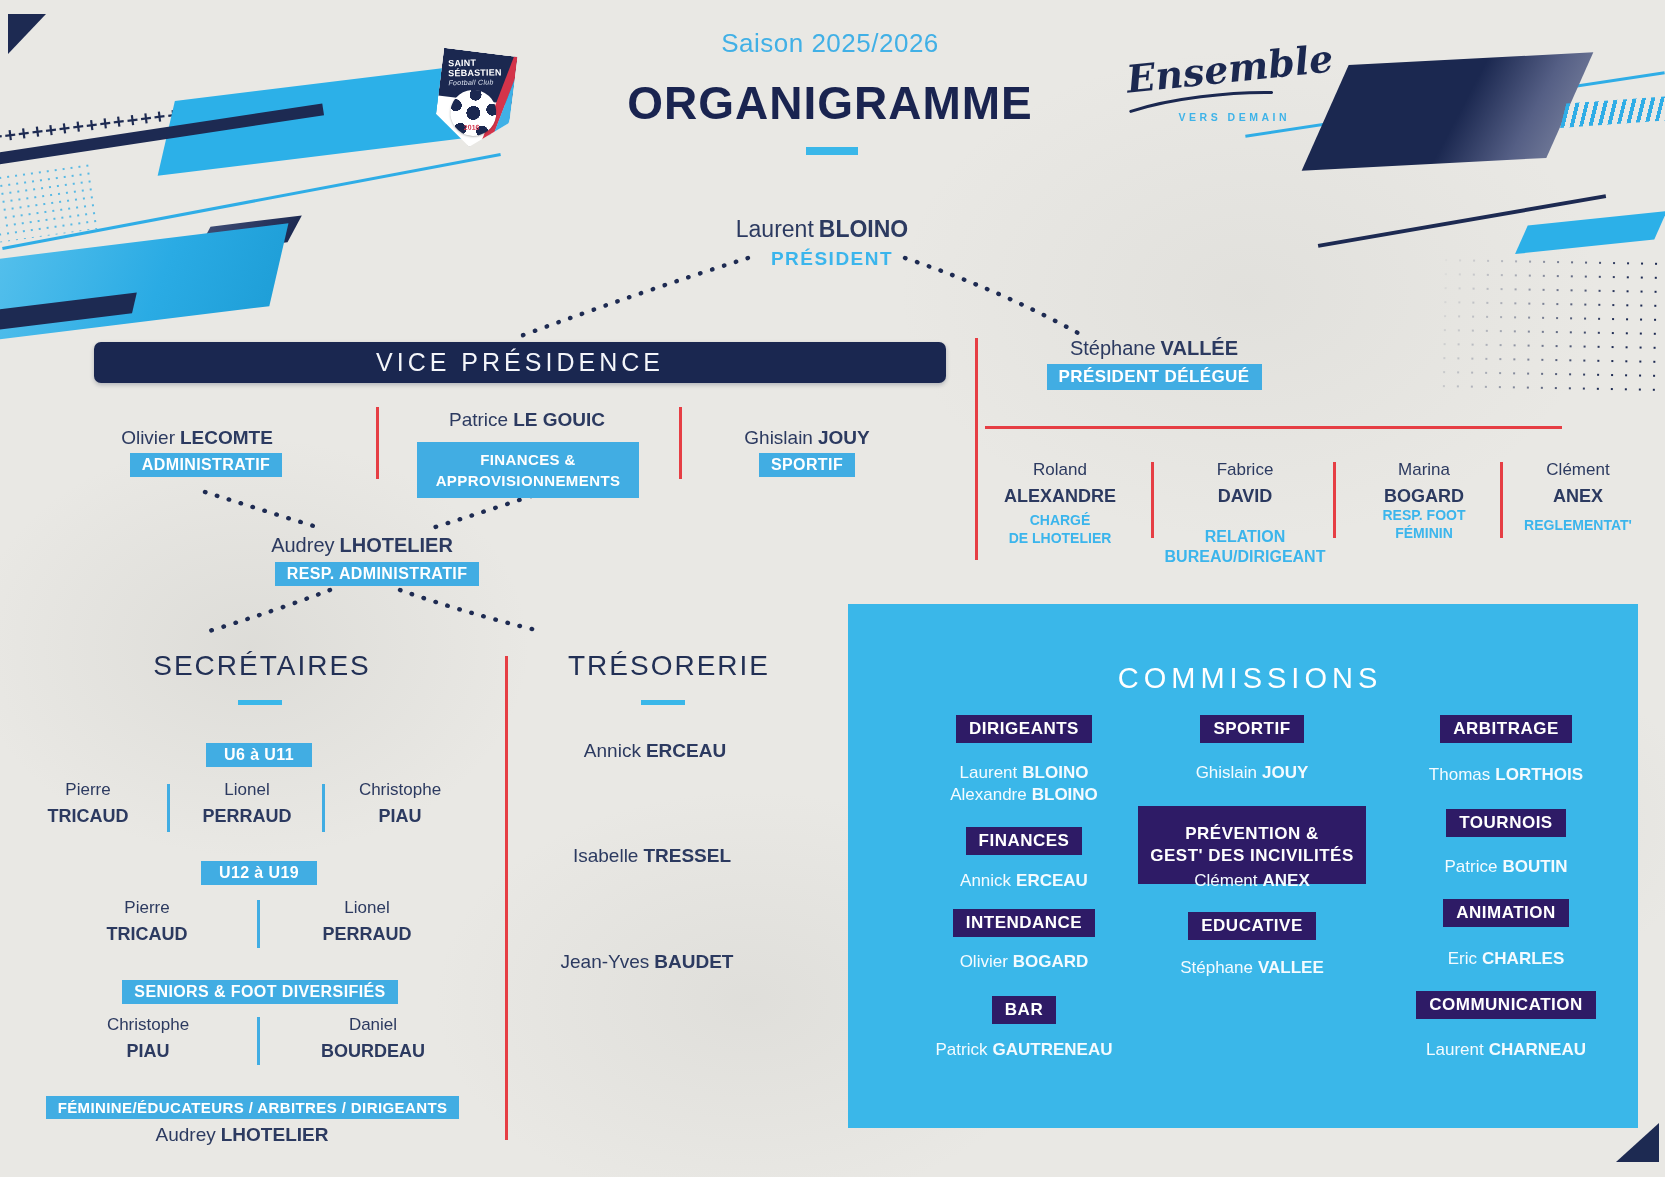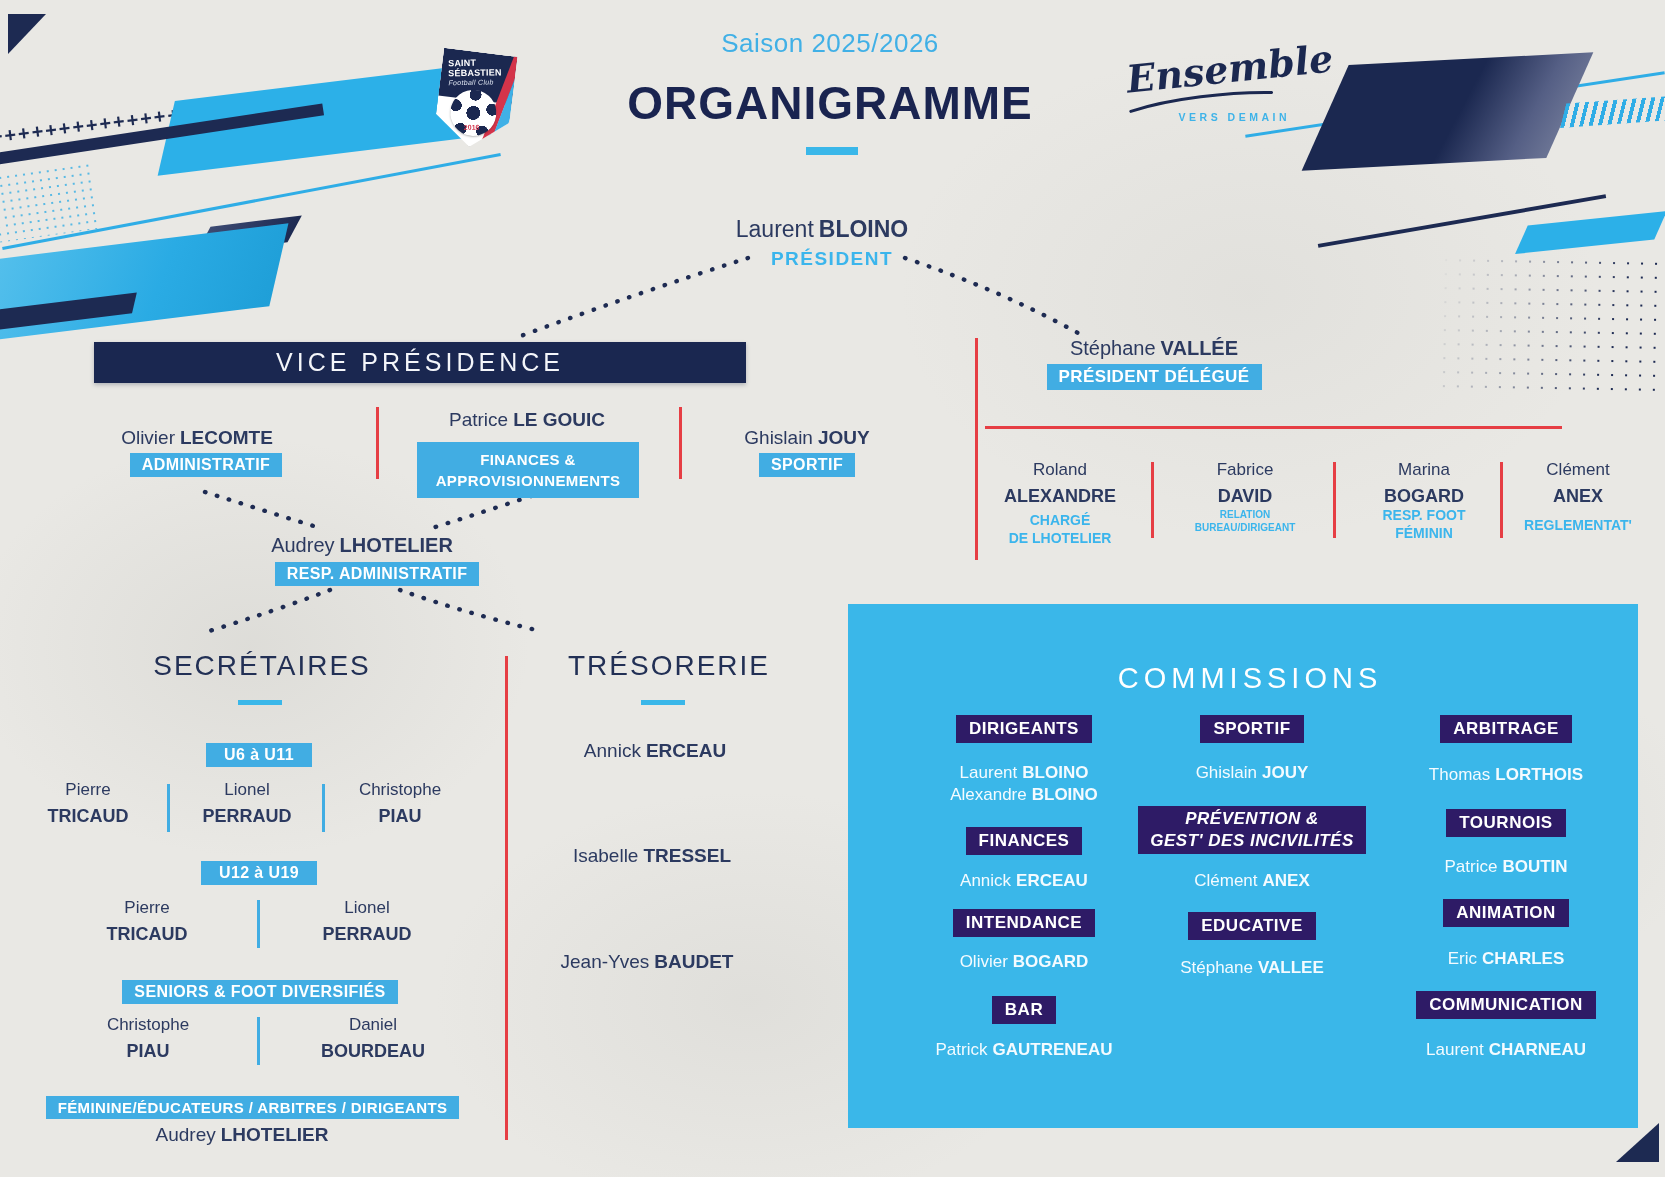--- a/index.html
+++ b/index.html
@@ -150,21 +150,21 @@
       <path d="M4,11 C45,2 105,2 146,7" fill="none" stroke="#1b2850" stroke-width="3" stroke-linecap="round"></path>
     </svg>
     <div class="motto-sub">VERS DEMAIN</div>
   </div>
 
   <div class="abs z2 ctr name1" style="left:672px;top:216px;width:300px;font-size:23px;">
     <span class="fn">Laurent</span><span class="ln">BLOINO</span>
   </div>
   <div class="abs z2 ctr role-blue" style="left:682px;top:248px;width:300px;font-size:19px;letter-spacing:1.5px;">PRÉSIDENT</div>
 
-  <div class="abs z2 vp-banner" style="left:94px;top:342px;width:652px;height:41px;">VICE PRÉSIDENCE</div>
+  <div class="abs z2 vp-banner" style="left:94px;top:342px;width:852px;height:41px;border-radius:7px;">VICE PRÉSIDENCE</div>
 
   <div class="abs z2 ctr name1" style="left:77px;top:427px;width:240px;">
     <span class="fn">Olivier</span><span class="ln">LECOMTE</span>
   </div>
   <div class="abs z2 ctr" style="left:96px;top:453px;width:220px;">
     <span class="badge">ADMINISTRATIF</span>
   </div>
 
   <div class="redline" style="left:376px;top:407px;width:3px;height:72px;"></div>
 
@@ -201,21 +201,21 @@
     <div class="ln">ALEXANDRE</div>
     <div class="role-blue" style="font-size:14px;line-height:1.25;margin-top:5px;">
       <div>CHARGÉ</div>
       <div>DE LHOTELIER</div>
     </div>
   </div>
   <div class="redline" style="left:1151px;top:462px;width:3px;height:76px;"></div>
   <div class="abs z2 ctr p2" style="left:1160px;top:460px;width:170px;">
     <div class="fn">Fabrice</div>
     <div class="ln">DAVID</div>
-    <div class="role-blue" style="font-size:10px;line-height:1.25;margin-top:2px;">
+    <div class="role-blue" style="font-size:16px;line-height:1.25;margin-top:20px;">
       <div>RELATION</div>
       <div>BUREAU/DIRIGEANT</div>
     </div>
   </div>
   <div class="redline" style="left:1333px;top:462px;width:3px;height:76px;"></div>
   <div class="abs z2 ctr p2" style="left:1339px;top:460px;width:170px;">
     <div class="fn">Marina</div>
     <div class="ln">BOGARD</div>
     <div class="role-blue" style="font-size:14px;line-height:1.25;">
       <div>RESP. FOOT</div>
@@ -334,21 +334,21 @@
     <span class="fn">Patrick</span><span class="ln">GAUTRENEAU</span>
   </div>
 
   <div class="abs z2 ctr" style="left:1142px;top:715px;width:220px;">
     <span class="pbadge">SPORTIF</span>
   </div>
   <div class="abs z2 ctr cname" style="left:1132px;top:763px;width:240px;">
     <span class="fn">Ghislain</span><span class="ln">JOUY</span>
   </div>
   <div class="abs z2 ctr" style="left:1127px;top:806px;width:250px;">
-    <span class="pbadge" style="line-height:1.3;padding:2px 12px;font-style:italic;">
+    <span class="pbadge" style="line-height:1.3;padding:17px 12px;">
       <div>PRÉVENTION &amp;</div>
       <div>GEST' DES INCIVILITÉS</div>
     </span>
   </div>
   <div class="abs z2 ctr cname" style="left:1132px;top:871px;width:240px;">
     <span class="fn">Clément</span><span class="ln">ANEX</span>
   </div>
   <div class="abs z2 ctr" style="left:1142px;top:912px;width:220px;">
     <span class="pbadge">EDUCATIVE</span>
   </div>

